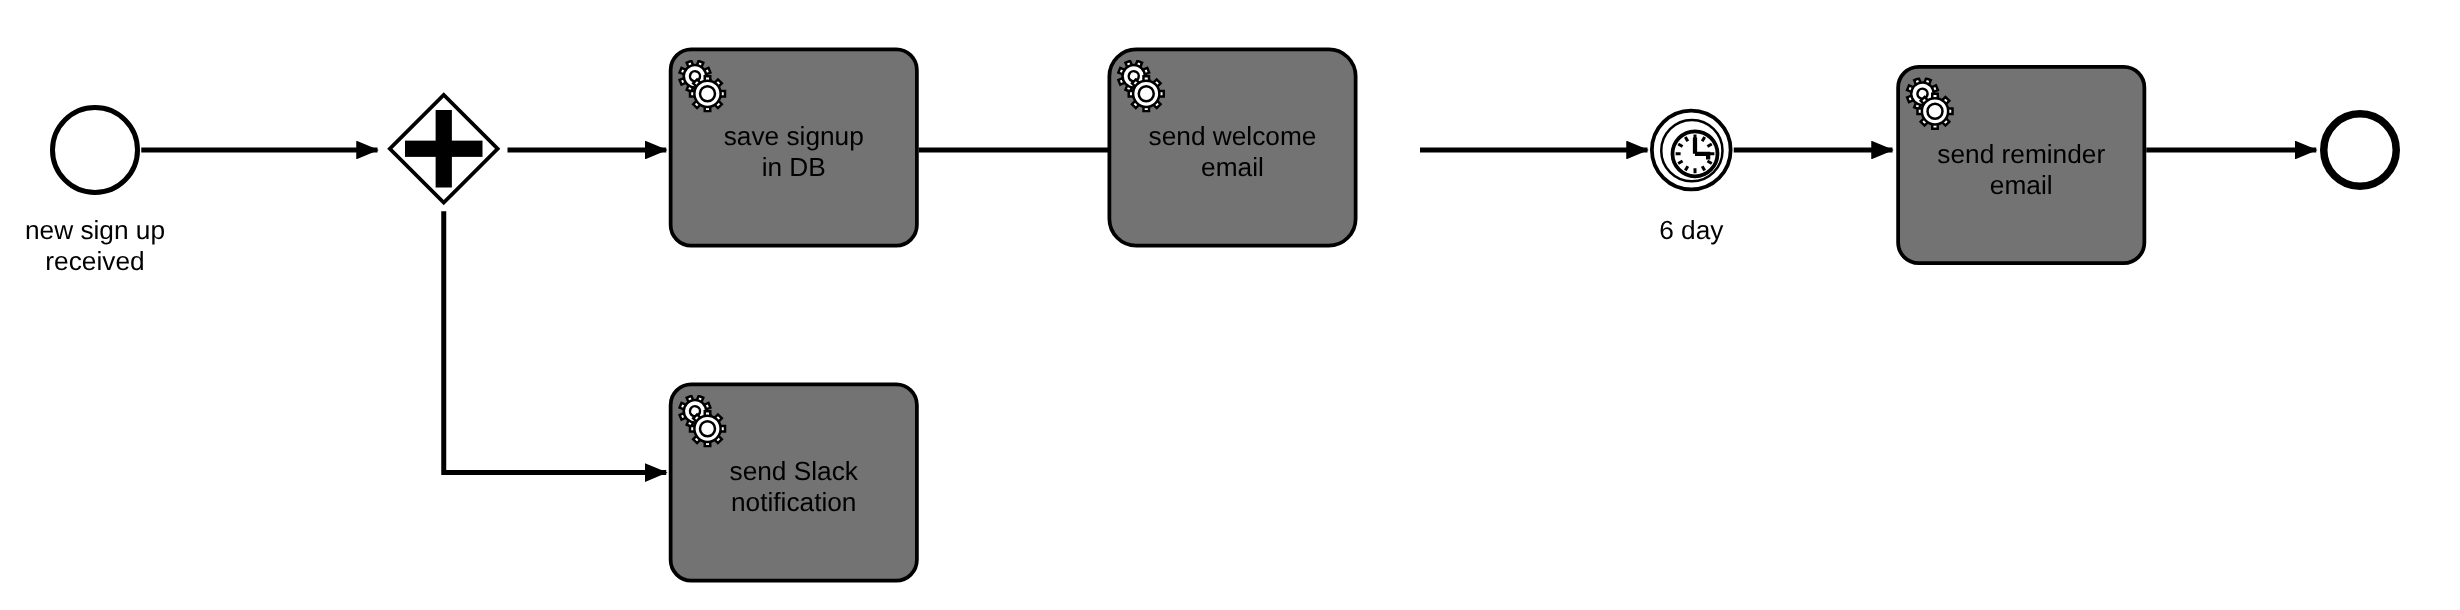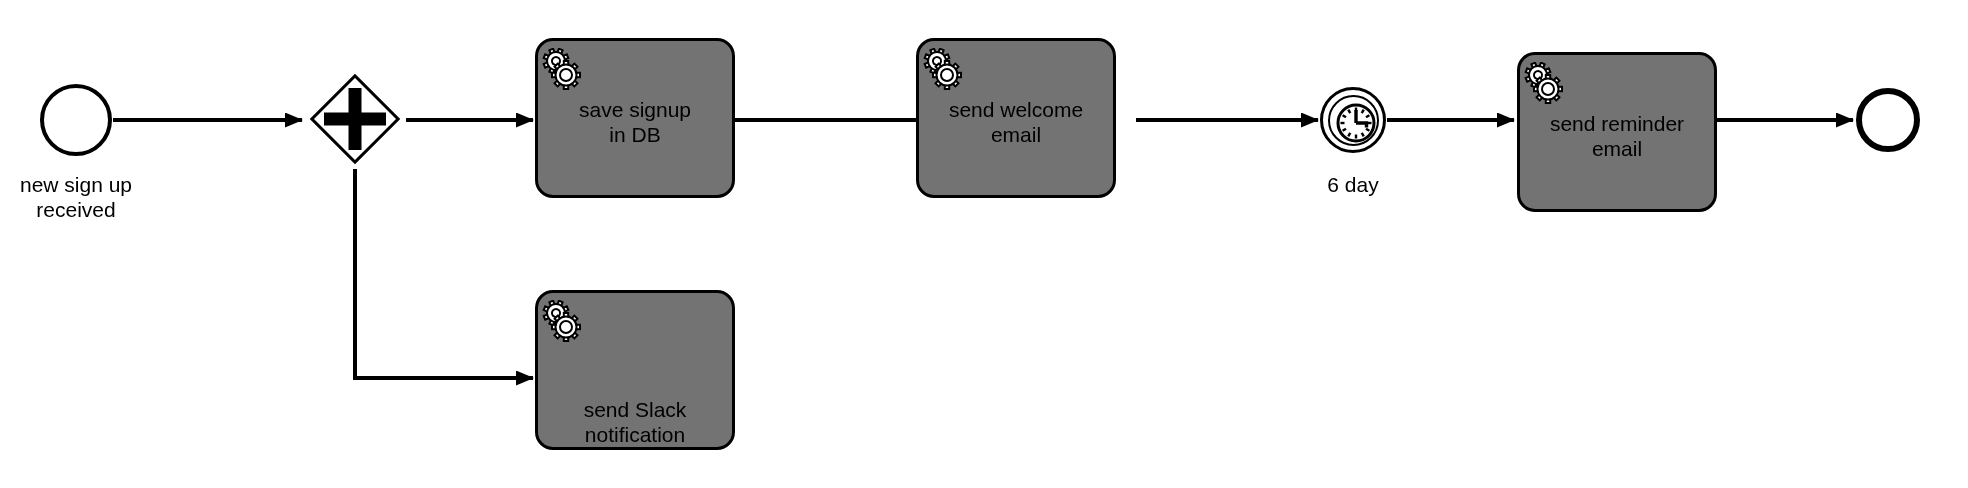--- a/index.html
+++ b/index.html
@@ -170,21 +170,21 @@
             <rect x="-2.2" y="-14" width="4.4" height="5.5" transform="rotate(315)"></rect>
           <circle r="10.5"></circle>
             <circle r="6"></circle>
         </g>
       </g>
     </svg>
     <div class="task-label">save signup
 in DB</div>
   </div>
 
-  <div class="node task" style="left:916px; top:38px;">
+  <div class="node task" style="left:886px; top:38px;border-radius:23px;">
     <svg class="gear-icon" width="44" height="42" viewBox="0 0 44 42">
       <g stroke="#000000" stroke-width="2" fill="#ffffff">
         <g transform="translate(15,13) rotate(22.5)">
           <rect x="-2" y="-12.5" width="4" height="5"></rect>
             <rect x="-2" y="-12.5" width="4" height="5" transform="rotate(45)"></rect>
             <rect x="-2" y="-12.5" width="4" height="5" transform="rotate(90)"></rect>
             <rect x="-2" y="-12.5" width="4" height="5" transform="rotate(135)"></rect>
             <rect x="-2" y="-12.5" width="4" height="5" transform="rotate(180)"></rect>
             <rect x="-2" y="-12.5" width="4" height="5" transform="rotate(225)"></rect>
             <rect x="-2" y="-12.5" width="4" height="5" transform="rotate(270)"></rect>
@@ -261,21 +261,21 @@
             <circle r="6"></circle>
         </g>
       </g>
     </svg>
     <div class="task-label">send reminder
 email</div>
   </div>
 
   <div class="node event-circle end-circle" style="left:1856px; top:88px;"></div>
 
-  <div class="node task" style="left:535px; top:290px;align-items:flex-end;">
+  <div class="node task" style="left:535px; top:306px;">
     <svg class="gear-icon" width="44" height="42" viewBox="0 0 44 42">
       <g stroke="#000000" stroke-width="2" fill="#ffffff">
         <g transform="translate(15,13) rotate(22.5)">
           <rect x="-2" y="-12.5" width="4" height="5"></rect>
             <rect x="-2" y="-12.5" width="4" height="5" transform="rotate(45)"></rect>
             <rect x="-2" y="-12.5" width="4" height="5" transform="rotate(90)"></rect>
             <rect x="-2" y="-12.5" width="4" height="5" transform="rotate(135)"></rect>
             <rect x="-2" y="-12.5" width="4" height="5" transform="rotate(180)"></rect>
             <rect x="-2" y="-12.5" width="4" height="5" transform="rotate(225)"></rect>
             <rect x="-2" y="-12.5" width="4" height="5" transform="rotate(270)"></rect>

